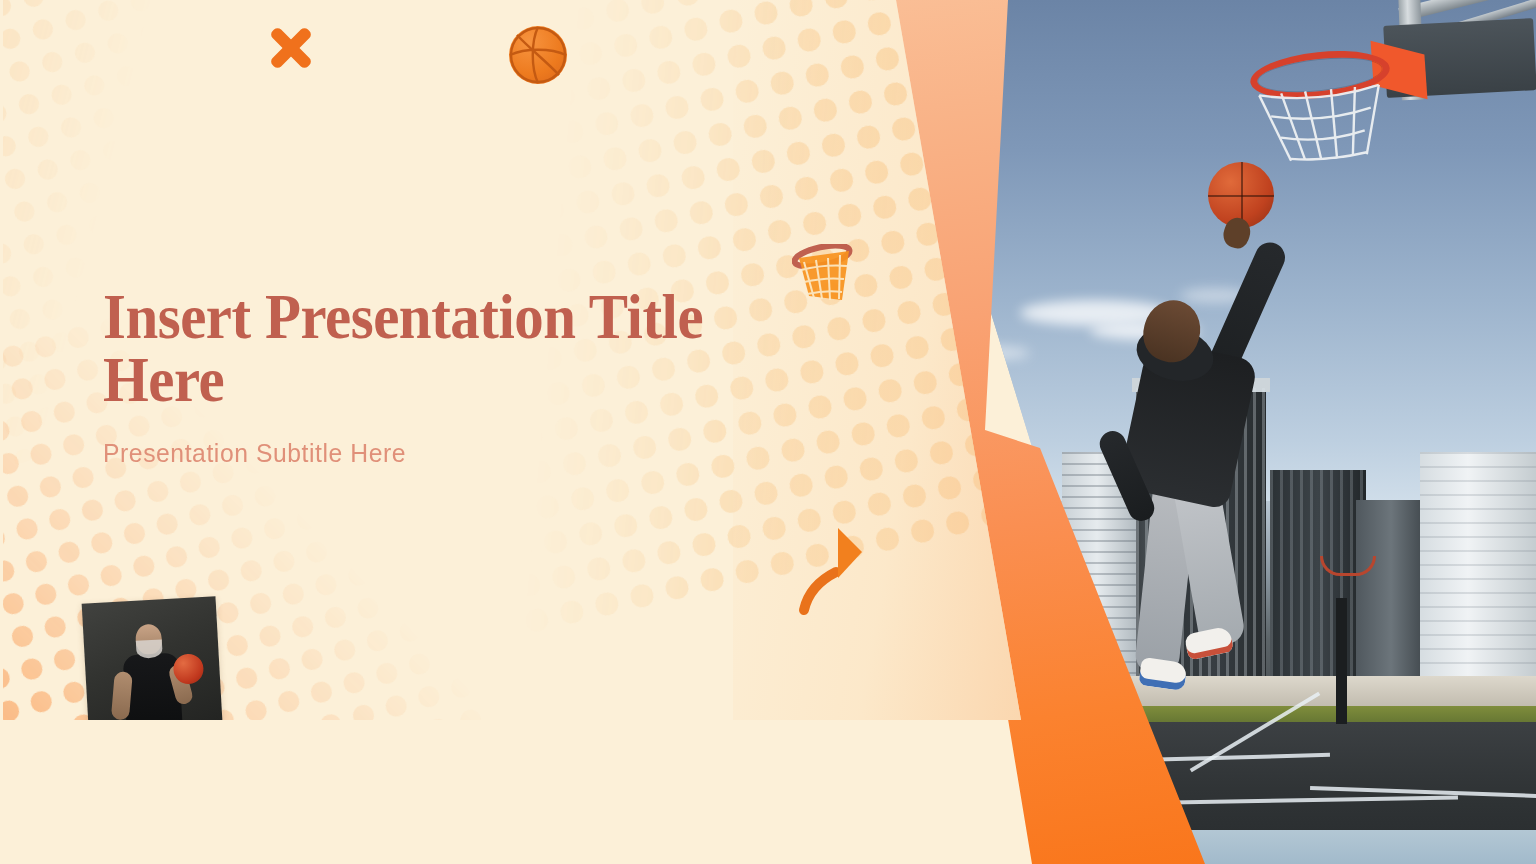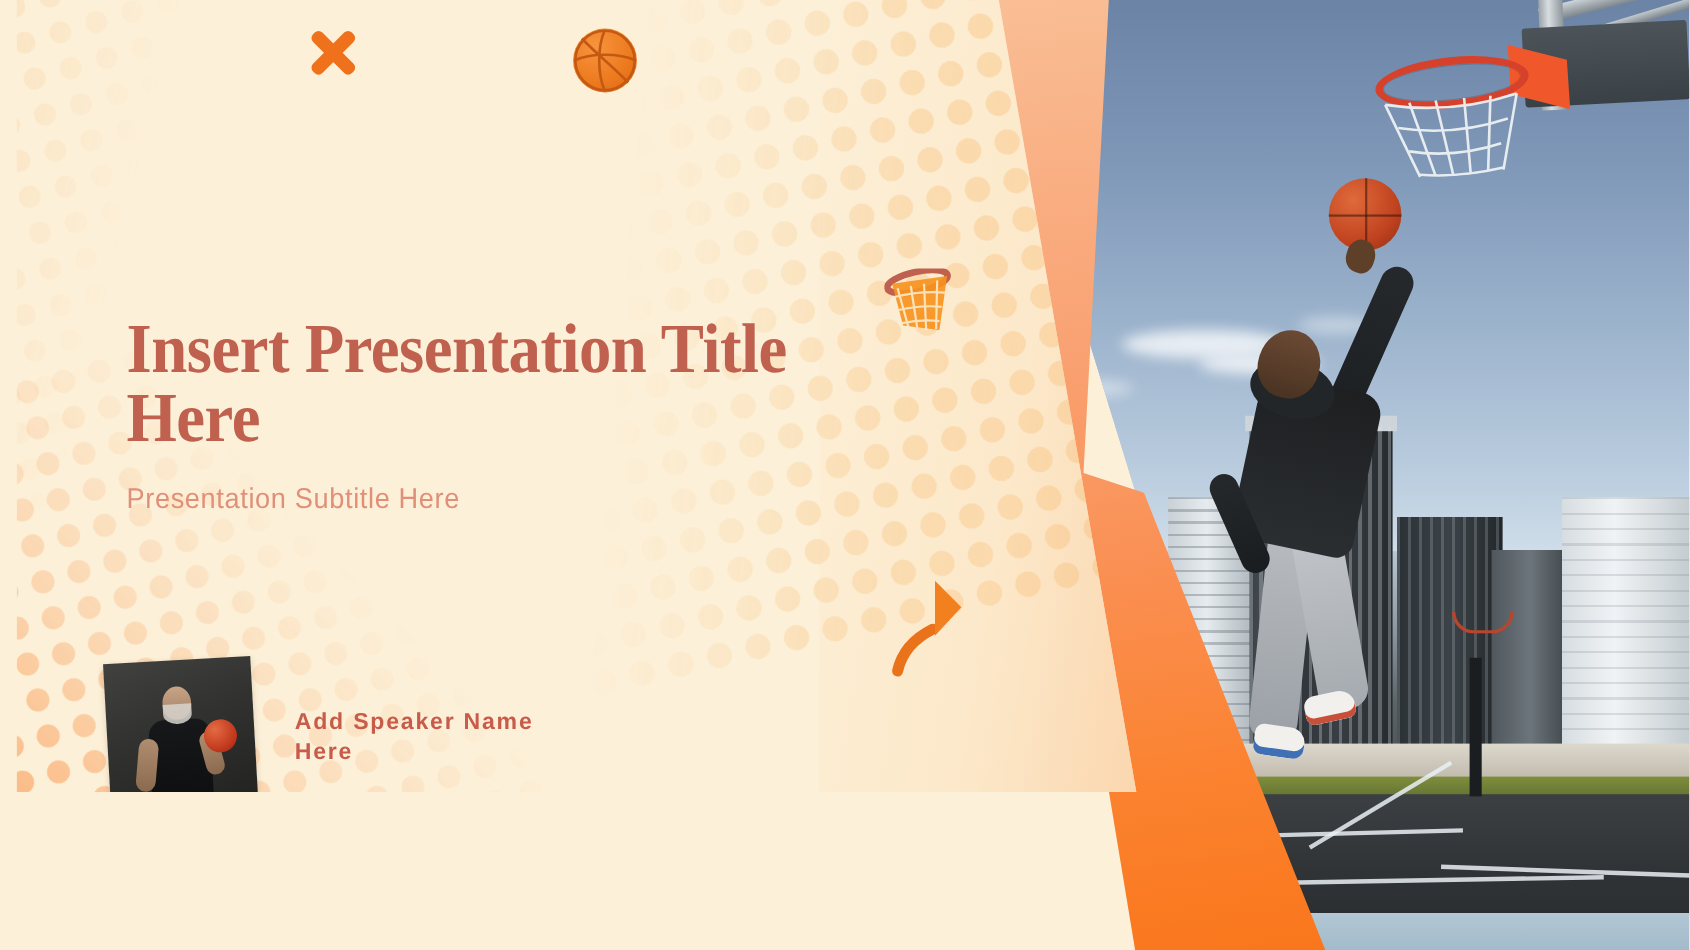--- a/index.html
+++ b/index.html
@@ -141,21 +141,21 @@
       1008px 0,
       985px 430px,
       1040px 448px,
       1205px 864px,
       1032px 864px
     );
   }
 
   
   .panel{
-    position:absolute; left:15px; top:0; width:1060px; height:720px;
+    position:absolute; left:3px; top:0; width:1060px; height:720px;
     background:#FCF0D8;
     clip-path: polygon(0 0, 893px 0, 1043px 864px, 0 864px);
     overflow:hidden;
   }
   .panel-shade{
     position:absolute; right:0; top:0; width:330px; height:100%;
     background:linear-gradient(100deg,rgba(252,240,216,0) 0%,rgba(252,226,190,.55) 55%,rgba(250,205,160,.85) 100%);
     pointer-events:none;
   }
 
@@ -403,16 +403,15 @@
 
     <div class="speaker-photo">
       <div class="sp-body"></div>
       <div class="sp-armL"></div>
       <div class="sp-armR"></div>
       <div class="sp-head"></div>
       <div class="sp-beard"></div>
       <div class="sp-ball"></div>
     </div>
 
-    <div class="speaker-name">Add Speaker Name Here</div>
   </div>
 
 </div>
 
 </body></html>

